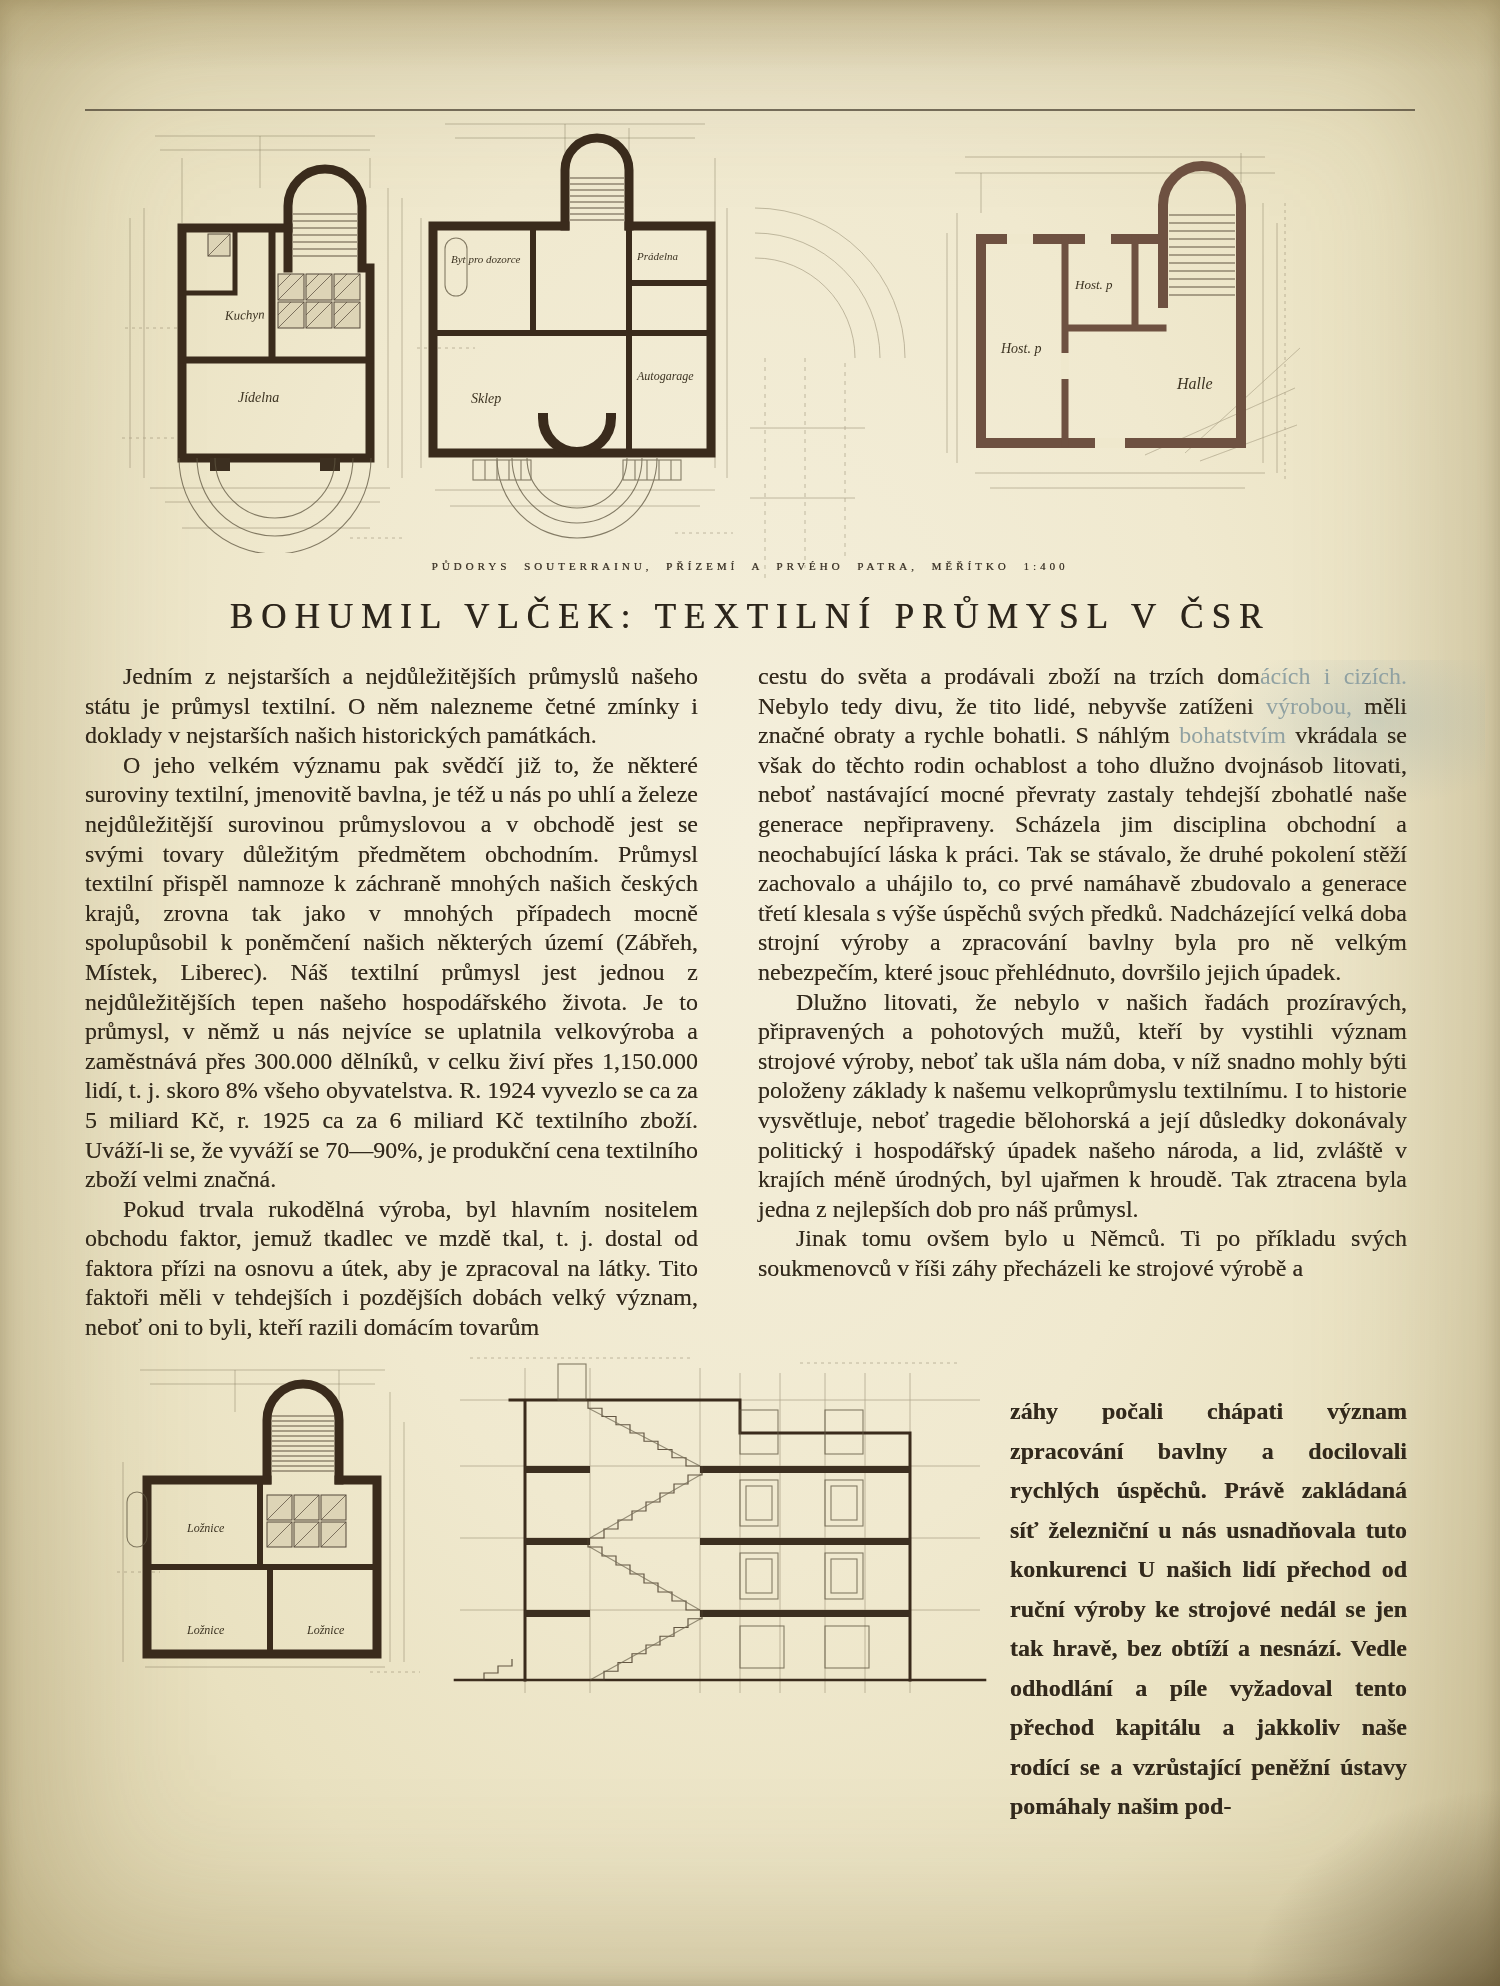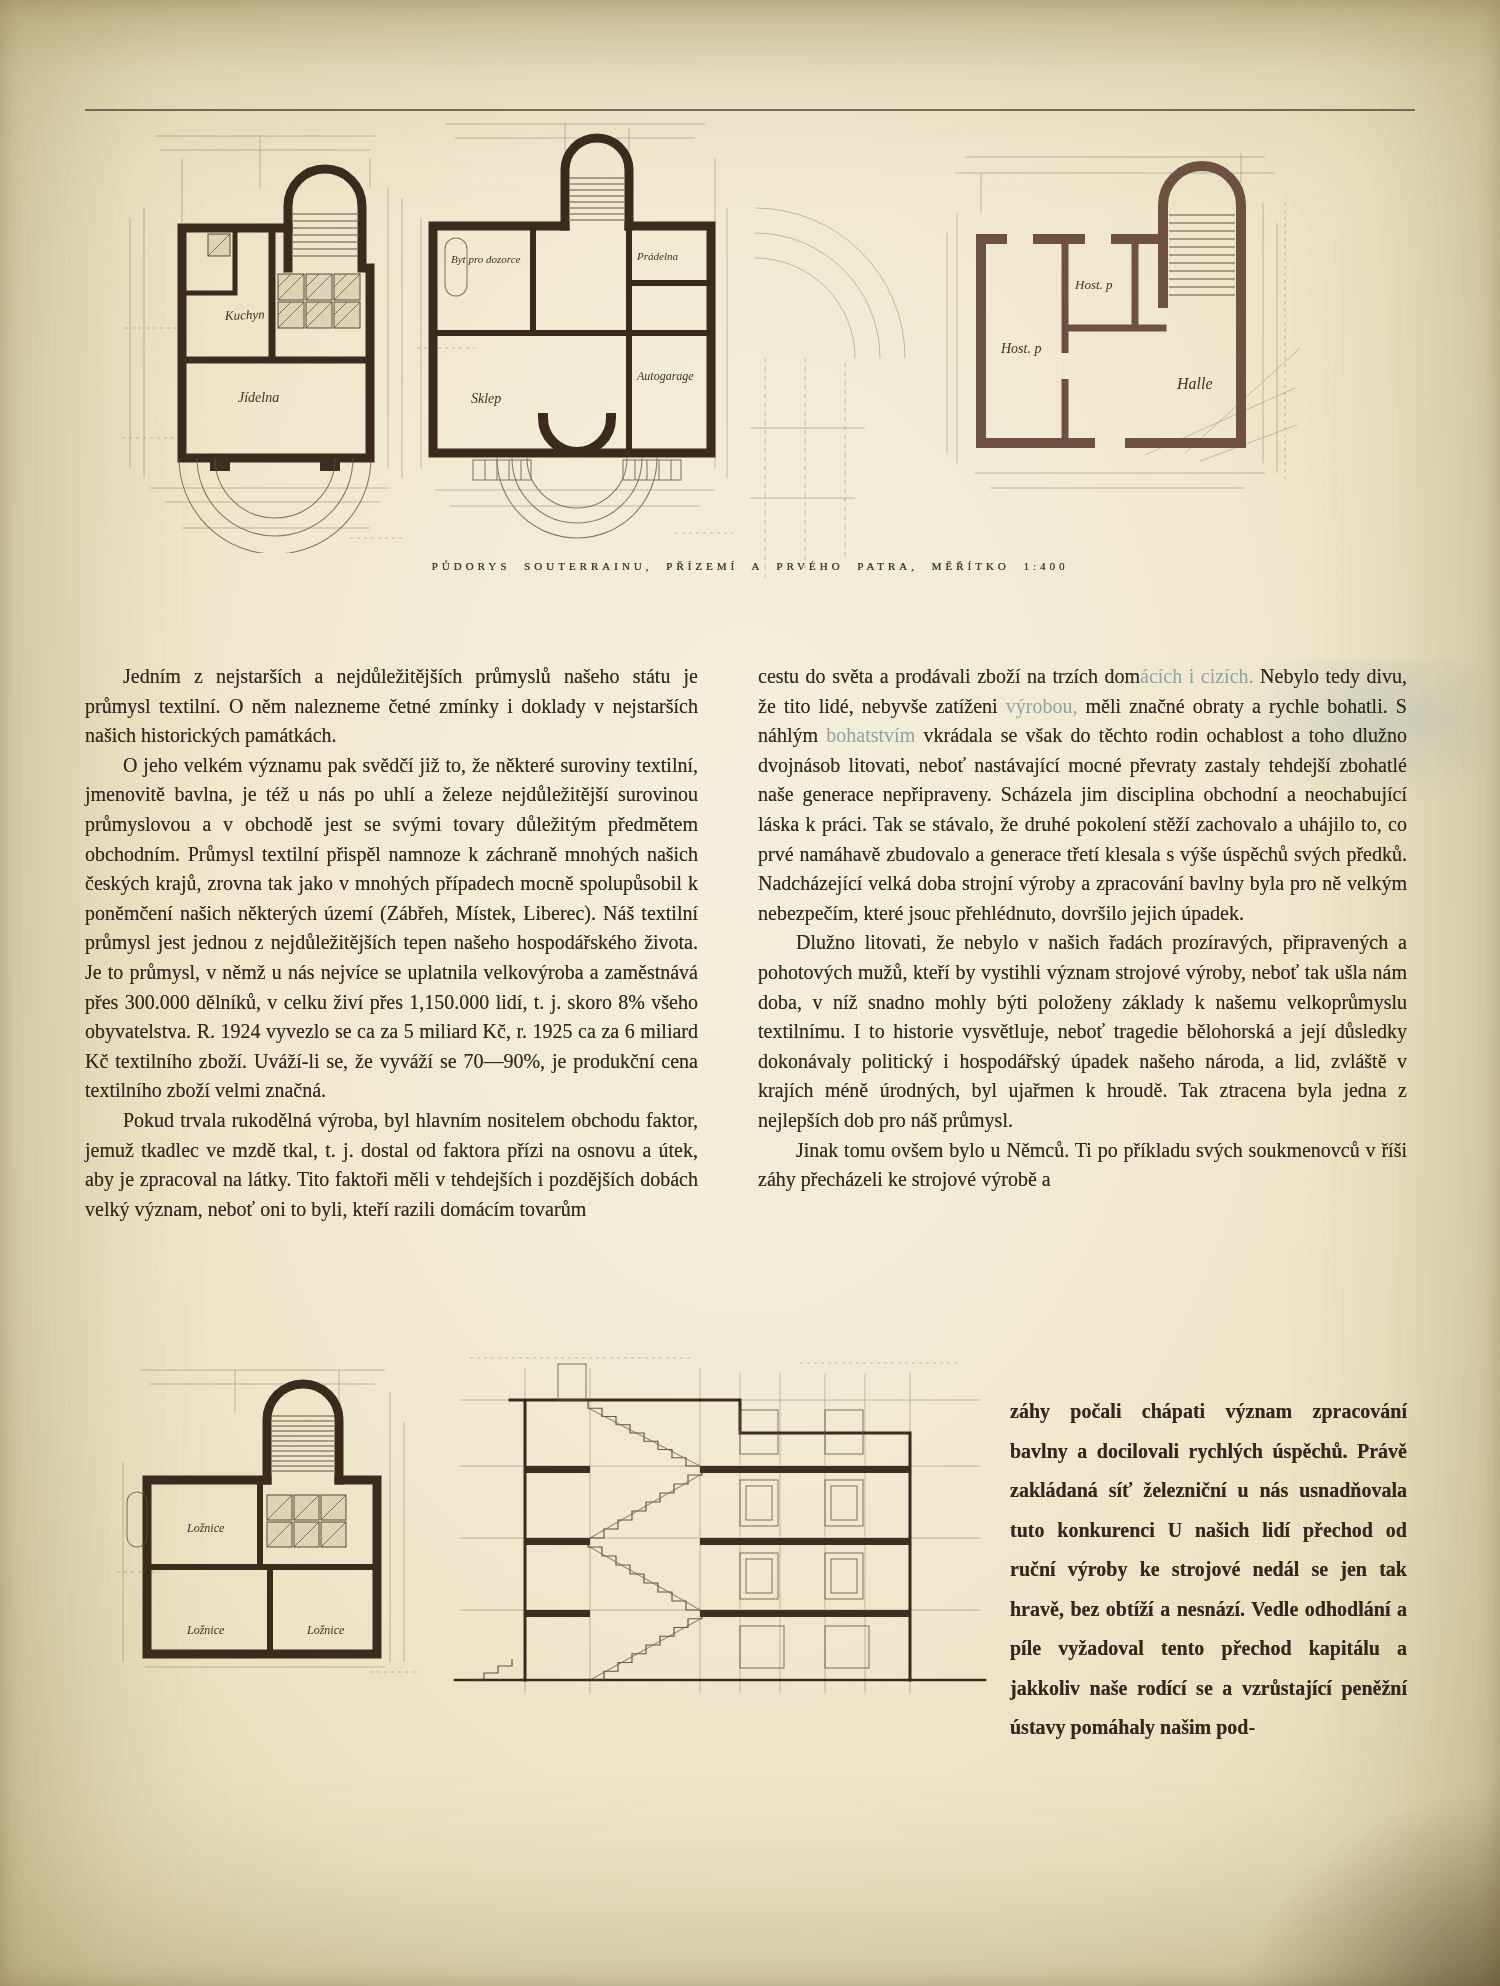--- a/index.html
+++ b/index.html
@@ -23,21 +23,21 @@
   .rule{position:absolute;left:85px;top:109px;width:1330px;height:2px;background:#4d4434;opacity:.75;}
   
   .fig{position:absolute;}
   svg text.plan-label{font-family:"Liberation Serif",serif;font-style:italic;fill:#3c3322;}
   .caption{position:absolute;text-align:center;font-size:11px;letter-spacing:4px;word-spacing:7px;
     color:#3d352a;text-shadow:.4px 0 0 rgba(60,50,35,.7);}
   
   .art-title{position:absolute;left:0;top:597px;width:1500px;text-align:center;
     font-size:35px;letter-spacing:8px;color:#2c251b;text-shadow:.5px 0 0 rgba(44,37,27,.85);}
   
-  .col{position:absolute;font-size:20px;line-height:29.6px;text-align:justify;
+  .col{position:absolute;font-size:24px;line-height:29.6px;text-align:justify;
     color:#32291c;text-shadow:0 0 .4px rgba(40,30,15,.55);}
   .col p{margin:0;}
   .col p.indent{text-indent:38px;}
   .col-left{left:85px;top:662px;width:613px;}
   .col-right{left:758px;top:662px;width:649px;}
   .wrap-col{left:1010px;top:1392px;width:397px;line-height:39.5px;font-weight:bold;}
   .faded{color:#90a1a2;text-shadow:none;}
   
   .w{stroke:#3a2b1c;fill:none;stroke-linecap:square;}
   .wr{stroke:#6e5141;fill:none;stroke-linecap:square;}
@@ -146,20 +146,21 @@
         <rect x="116" y="210" width="8" height="26" fill="#efe8cd"></rect>
       </g>
       <text class="plan-label" x="56" y="210" font-size="14">Host. p</text>
       <text class="plan-label" x="130" y="146" font-size="13">Host. p</text>
       <text class="plan-label" x="232" y="246" font-size="16">Halle</text>
     </svg>
   </div>
 
   <div class="caption" style="left:150px;top:560px;width:1200px;">PŮDORYS SOUTERRAINU, PŘÍZEMÍ A PRVÉHO PATRA, MĚŘÍTKO 1:400</div>
 
+  <div class="art-title">BOHUMIL VLČEK: TEXTILNÍ PRŮMYSL V ČSR</div>
 
   <div class="smudge"></div>
 
   <div class="col col-left">
     <p class="indent">Jedním z nejstarších a nejdůležitějších průmyslů našeho státu je průmysl textilní. O něm nalezneme četné zmínky i doklady v nejstarších našich historických památkách.</p>
     <p class="indent">O jeho velkém významu pak svědčí již to, že některé suroviny textilní, jmenovitě bavlna, je též u nás po uhlí a železe nejdůležitější surovinou průmyslovou a v obchodě jest se svými tovary důležitým předmětem obchodním. Průmysl textilní přispěl namnoze k záchraně mnohých našich českých krajů, zrovna tak jako v mnohých případech mocně spolupůsobil k poněmčení našich některých území (Zábřeh, Místek, Liberec). Náš textilní průmysl jest jednou z nejdůležitějších tepen našeho hospodářského života. Je to průmysl, v němž u nás nejvíce se uplatnila velkovýroba a zaměstnává přes 300.000 dělníků, v celku živí přes 1,150.000 lidí, t. j. skoro 8% všeho obyvatelstva. R. 1924 vyvezlo se ca za 5 miliard Kč, r. 1925 ca za 6 miliard Kč textilního zboží. Uváží-li se, že vyváží se 70—90%, je produkční cena textilního zboží velmi značná.</p>
     <p class="indent">Pokud trvala rukodělná výroba, byl hlavním nositelem obchodu faktor, jemuž tkadlec ve mzdě tkal, t. j. dostal od faktora přízi na osnovu a útek, aby je zpracoval na látky. Tito faktoři měli v tehdejších i pozdějších dobách velký význam, neboť oni to byli, kteří razili domácím tovarům</p>
   </div>
 
   <div class="col col-right">

